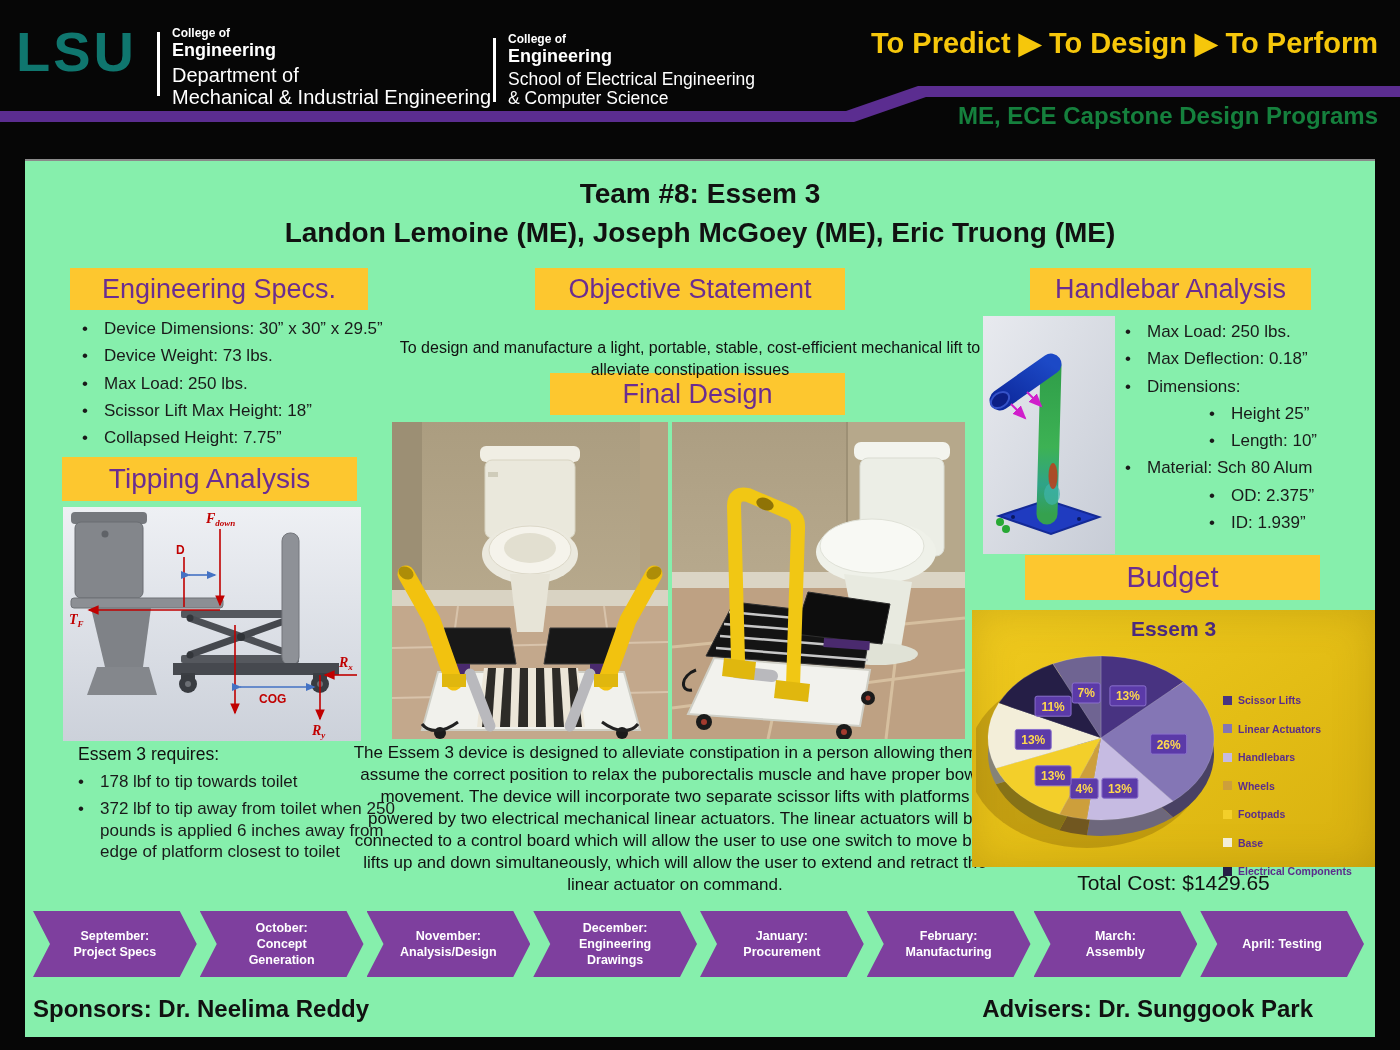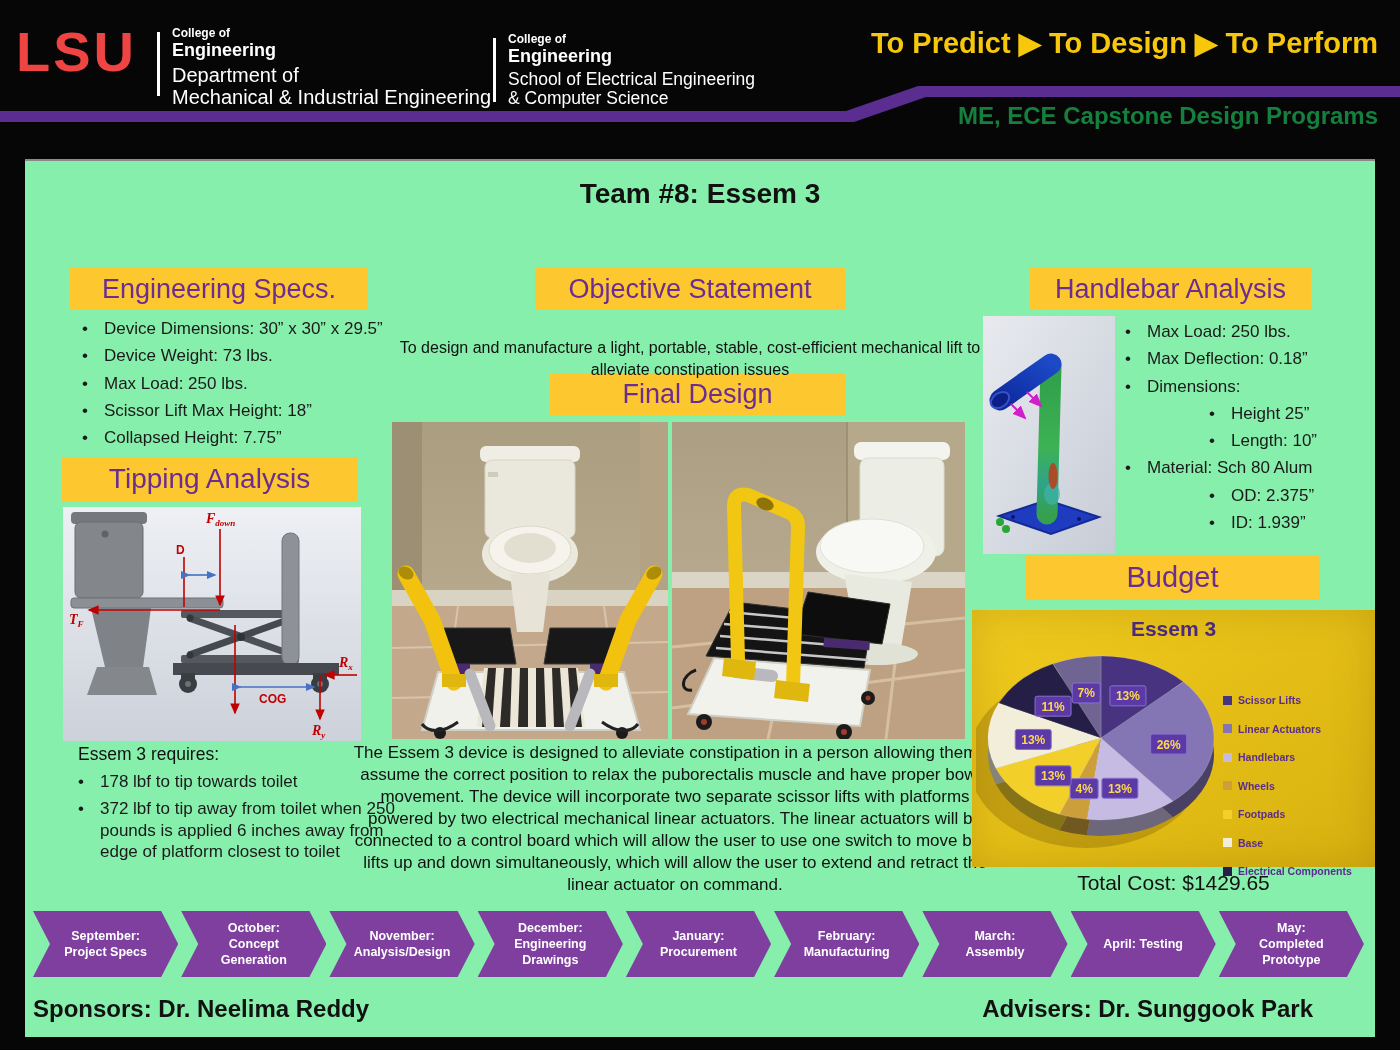--- a/index.html
+++ b/index.html
@@ -1,20 +1,20 @@
 <!DOCTYPE html>
 <html><head>
 <meta charset="utf-8">
 <style>
   html,body{margin:0;padding:0;background:#000;}
   #page{position:relative;width:1400px;height:1050px;background:#060606;font-family:"Liberation Sans",sans-serif;overflow:hidden;}
   .abs{position:absolute;}
 
   
-  #lsu-logo{left:16px;top:24px;font-size:56px;font-weight:bold;color:#ef4444;letter-spacing:3px;line-height:1;}
+  #lsu-logo{left:16px;top:24px;font-size:56px;font-weight:bold;color:#0f766e;letter-spacing:3px;line-height:1;}
   .hdr-div{width:3px;background:#fff;}
   #hdr-div1{left:157px;top:32px;height:64px;}
   #hdr-div2{left:493px;top:38px;height:64px;}
   .college{color:#fff;line-height:1.12;}
   .c-small{font-size:12px;font-weight:bold;}
   .c-eng{font-size:18px;font-weight:bold;margin-bottom:3px;}
   .c-l{font-size:20px;font-weight:normal;}
   .c-l2{font-size:17.5px;font-weight:normal;}
   #slogan{right:22px;top:26px;font-size:29px;font-weight:bold;color:#f6c70b;}
   #band-svg{left:0;top:0;}
@@ -90,20 +90,21 @@
       <div class="c-l2">School of Electrical Engineering</div>
       <div class="c-l2">&amp; Computer Science</div>
     </div>
     <div class="abs" id="slogan">To Predict ▶ To Design ▶ To Perform</div>
     <div class="abs" id="program">ME, ECE Capstone Design Programs</div>
   </div>
 
   <div class="abs" id="panel">
 
     <div class="abs" id="title-team">Team #8: Essem 3</div>
+    <div class="abs" id="title-members">Landon Lemoine (ME), Joseph McGoey (ME), Eric Truong (ME)</div>
 
     <div class="abs sech" id="h-eng">Engineering Specs.</div>
     <div class="abs sech" id="h-obj">Objective Statement</div>
     <div class="abs sech" id="h-hba">Handlebar Analysis</div>
     <div class="abs sech" id="h-fin">Final Design</div>
     <div class="abs sech" id="h-tip">Tipping Analysis</div>
     <div class="abs sech" id="h-bud">Budget</div>
 
     <div class="abs" id="eng-list">
         <div class="brow">
@@ -485,21 +486,18 @@
         <div class="chev">December:
 Engineering
 Drawings</div>
         <div class="chev">January:
 Procurement</div>
         <div class="chev">February:
 Manufacturing</div>
         <div class="chev">March:
 Assembly</div>
         <div class="chev">April: Testing</div>
-        <div class="chev">May:
-Completed
-Prototype</div>
       </div>
 
     <div class="abs" id="f-sponsors">Sponsors: Dr. Neelima Reddy</div>
     <div class="abs" id="f-advisers">Advisers: Dr. Sunggook Park</div>
   </div>
 </div>
 
 </body></html>

